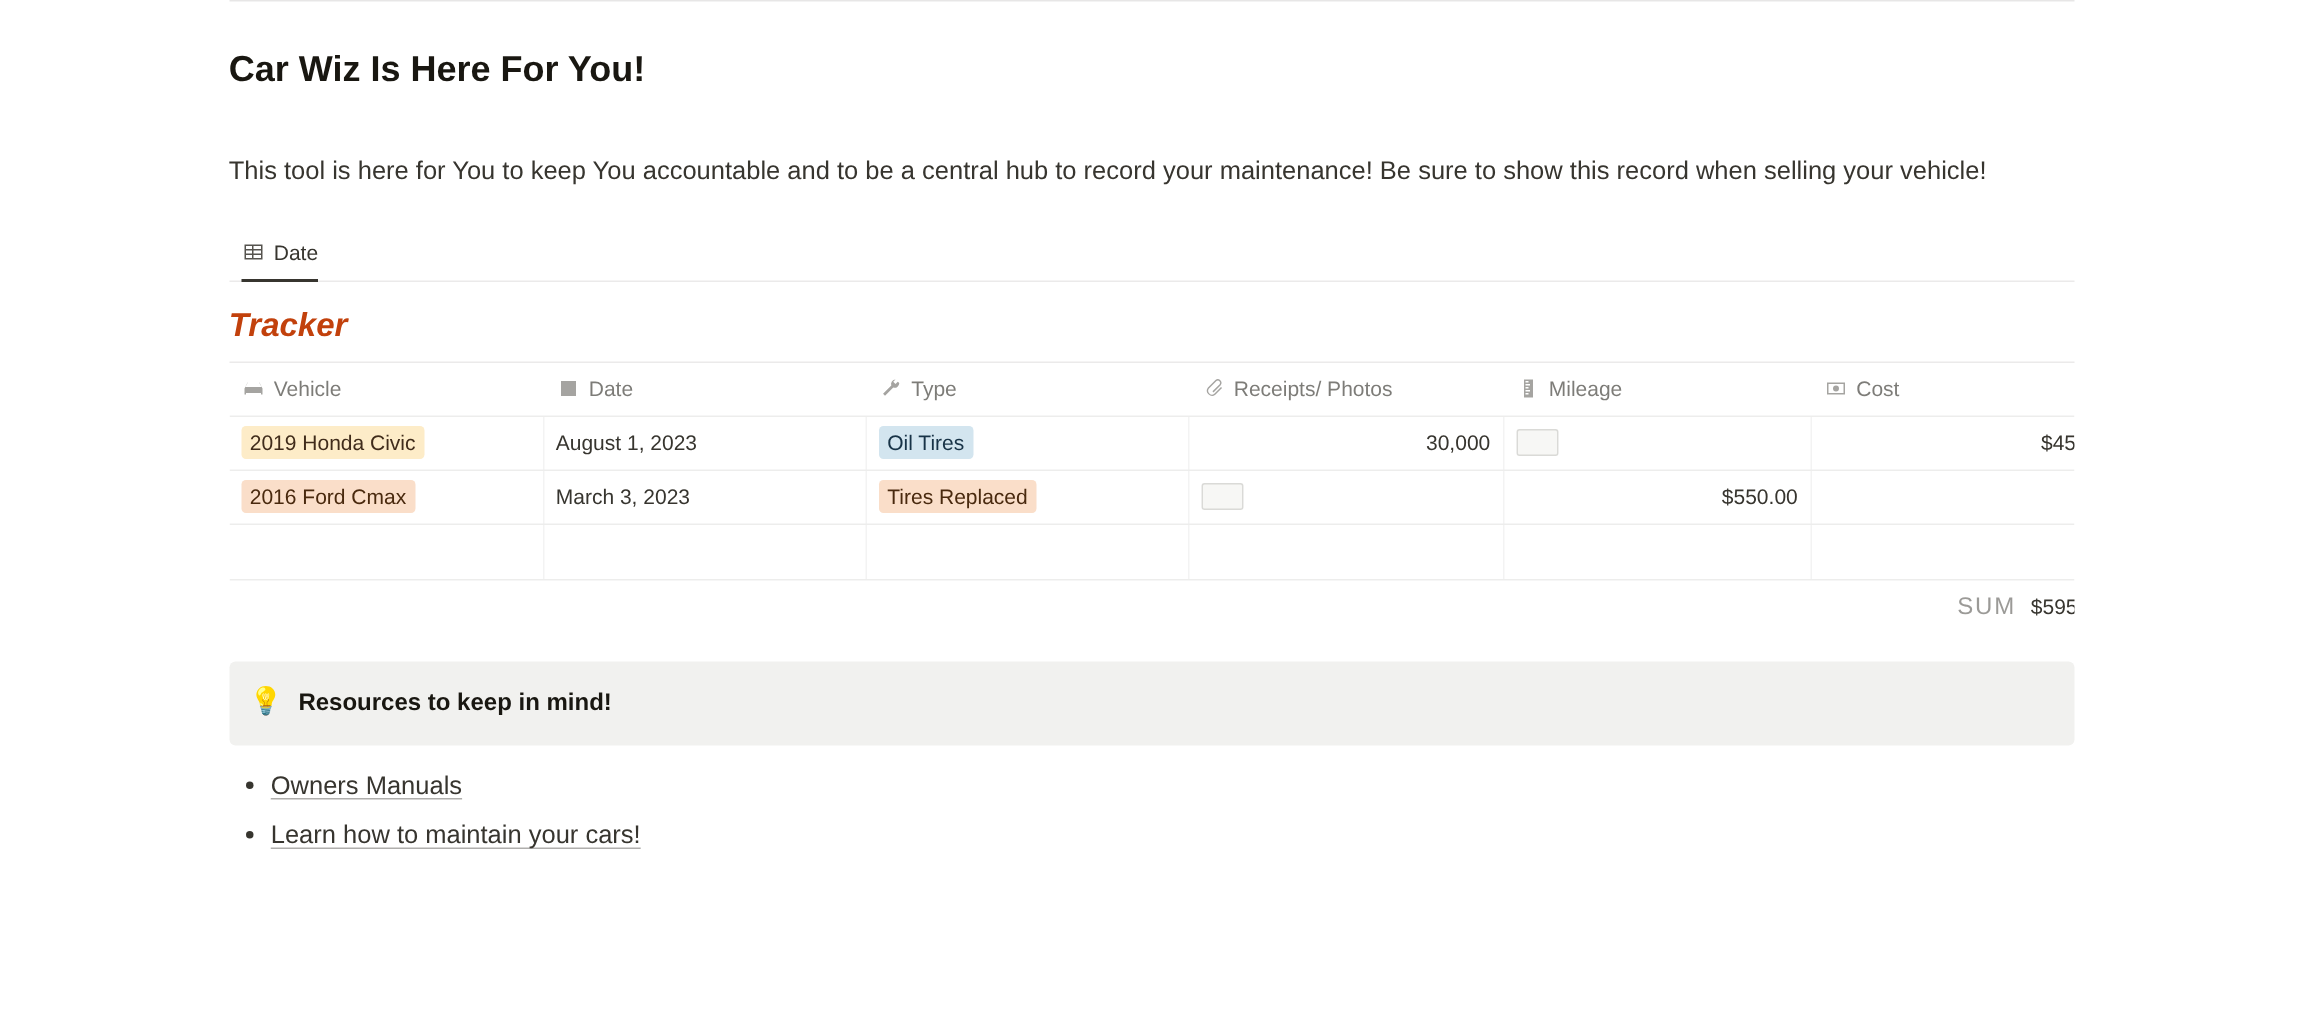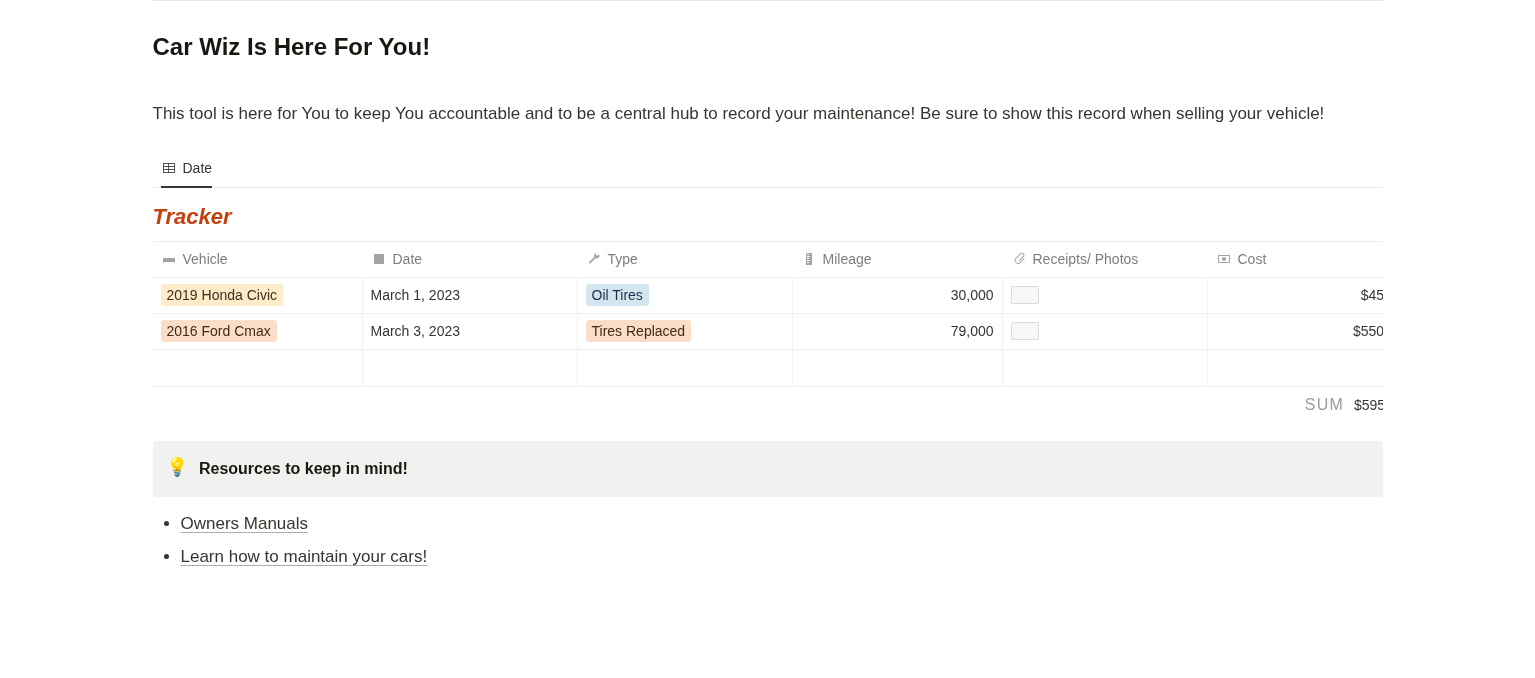--- a/index.html
+++ b/index.html
@@ -210,74 +210,73 @@
         <span>Date</span>
       </div>
       <div class="db-cell">
         <span class="ico">
             <svg viewBox="0 0 16 16">
               <path d="M13.5 4.5a3 3 0 0 1-4 2.8L4 12.8 2.7 11.5l5.5-5.5A3 3 0 0 1 11 2l-1.5 1.5L11 5l1.5-1.5c.6.3 1 .9 1 1z"></path>
             </svg>
           </span>
         <span>Type</span>
       </div>
+      <div class="db-cell">
+        <span class="ico">
+            <svg viewBox="0 0 16 16">
+              <path d="M10 3L5 8a2.5 2.5 0 0 0 3.5 3.5L13 7l.7.7-4.5 4.5A3.5 3.5 0 0 1 4.3 7.3L9.3 2.3A2.5 2.5 0 0 1 12.8 5.8L8 10.6 7.3 9.9l4.8-4.8A1.5 1.5 0 0 0 10 3z"></path>
+            </svg>
+          </span>
+        <span>Receipts/ Photos</span>
+      </div>
       <div class="db-cell num" style="justify-content:flex-start">
         <span class="ico">
             <svg viewBox="0 0 16 16">
               <path d="M5 2h6v12H5V2zm1 1v1h2V3H6zm0 2v1h3V5H6zm0 2v1h2V7H6zm0 2v1h3V9H6zm0 2v1h2v-1H6z"></path>
             </svg>
           </span>
         <span>Mileage</span>
       </div>
       <div class="db-cell">
         <span class="ico">
             <svg viewBox="0 0 16 16">
-              <path d="M10 3L5 8a2.5 2.5 0 0 0 3.5 3.5L13 7l.7.7-4.5 4.5A3.5 3.5 0 0 1 4.3 7.3L9.3 2.3A2.5 2.5 0 0 1 12.8 5.8L8 10.6 7.3 9.9l4.8-4.8A1.5 1.5 0 0 0 10 3z"></path>
-            </svg>
-          </span>
-        <span>Receipts/ Photos</span>
-      </div>
-      <div class="db-cell">
-        <span class="ico">
-            <svg viewBox="0 0 16 16">
               <path d="M2 4h12v8H2V4zm1 1v6h10V5H3zm5 1a2 2 0 1 1 0 4 2 2 0 0 1 0-4z"></path>
             </svg>
           </span>
         <span>Cost</span>
       </div>
 
     </div>
 
     <div class="db-body">
 
       <div class="db-row">
         <div class="db-cell">
           <span class="tag yellow">2019 Honda Civic</span>
         </div>
-        <div class="db-cell">March 1, 2023</div>
+        <div class="db-cell">August 1, 2023</div>
         <div class="db-cell">
           <span class="tag blue">Oil Tires</span>
         </div>
         <div class="db-cell num">30,000</div>
         <div class="db-cell">
           <div class="receipt-thumb"></div>
         </div>
         <div class="db-cell num">$45.00</div>
 
       </div>
 
       <div class="db-row">
         <div class="db-cell">
           <span class="tag orange">2016 Ford Cmax</span>
         </div>
         <div class="db-cell">March 3, 2023</div>
         <div class="db-cell">
           <span class="tag peach">Tires Replaced</span>
         </div>
-        <div class="db-cell num">79,000</div>
         <div class="db-cell">
           <div class="receipt-thumb"></div>
         </div>
         <div class="db-cell num">$550.00</div>
 
       </div>
 
       <div class="db-row">
         <div class="db-cell"></div>
         <div class="db-cell"></div>

